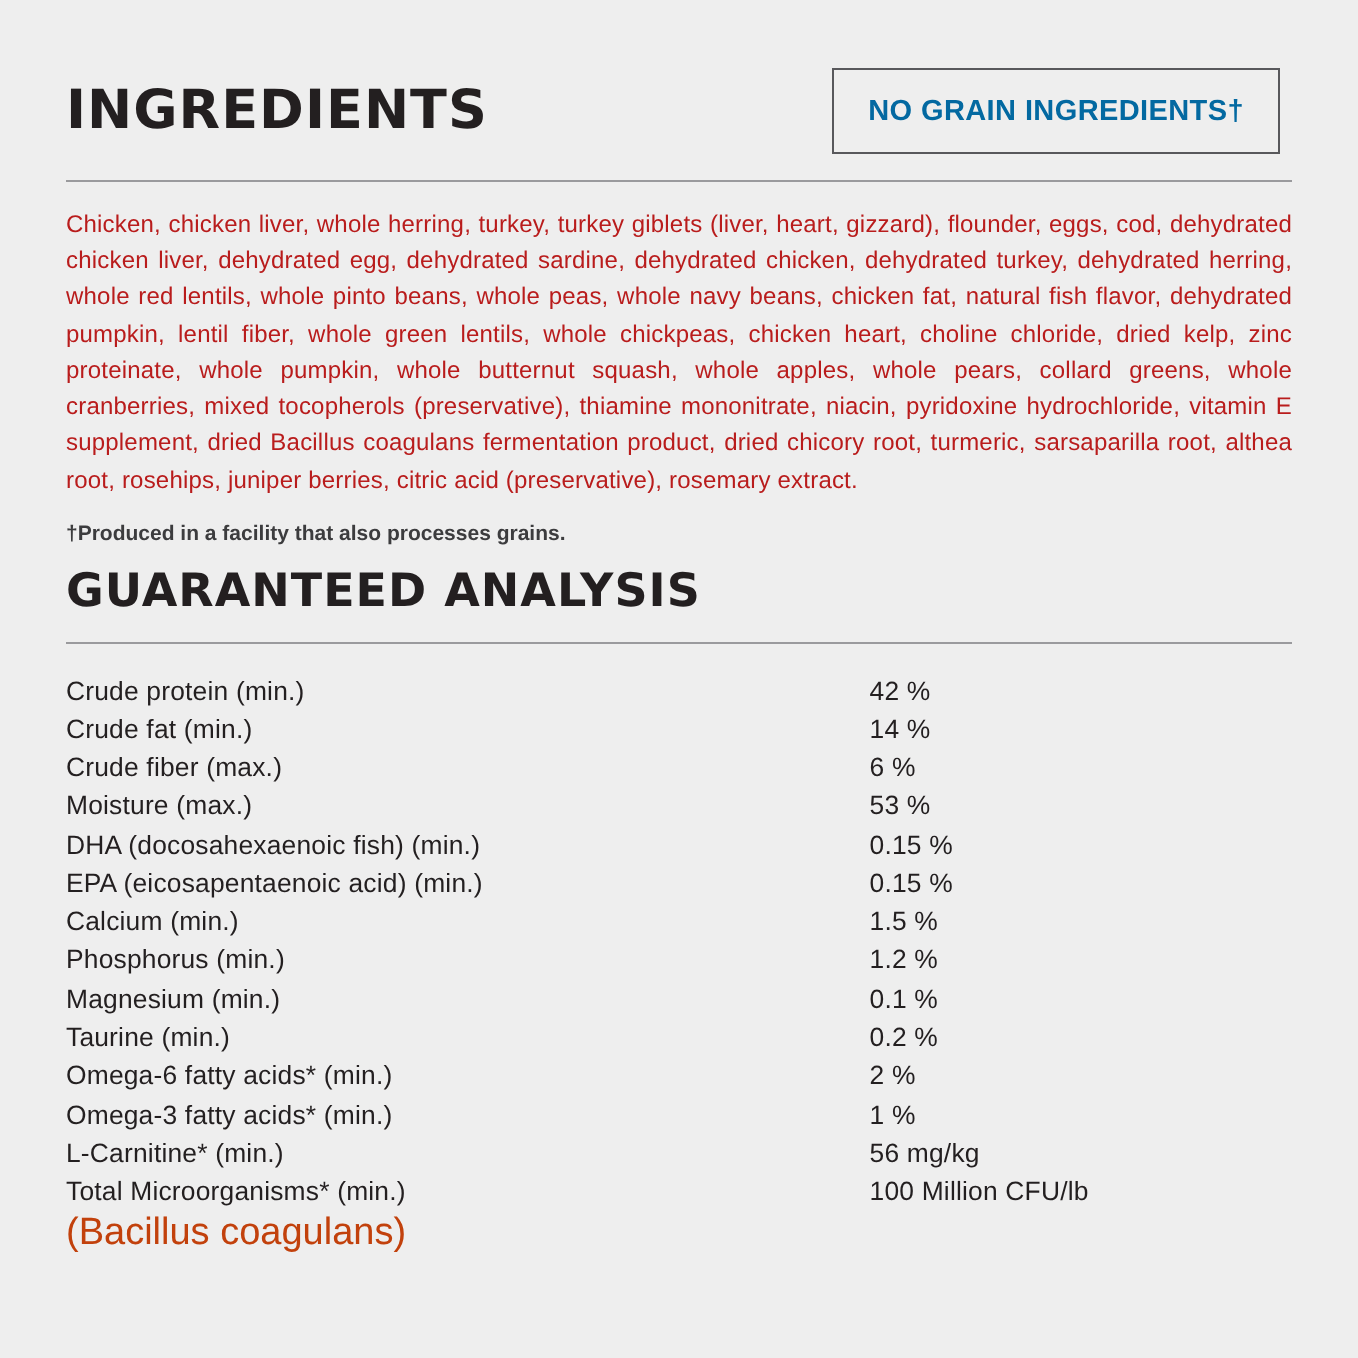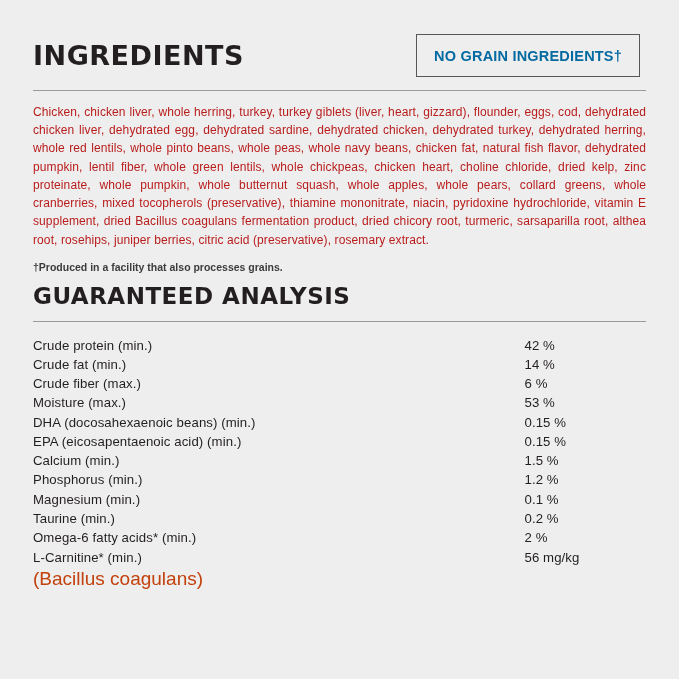--- a/index.html
+++ b/index.html
@@ -141,21 +141,21 @@
         </tr>
         <tr>
           <td class="label">Crude fiber (max.)</td>
           <td class="value">6 %</td>
         </tr>
         <tr>
           <td class="label">Moisture (max.)</td>
           <td class="value">53 %</td>
         </tr>
         <tr>
-          <td class="label">DHA (docosahexaenoic beans) (min.)</td>
+          <td class="label">DHA (docosahexaenoic fish) (min.)</td>
           <td class="value">0.15 %</td>
         </tr>
         <tr>
           <td class="label">EPA (eicosapentaenoic acid) (min.)</td>
           <td class="value">0.15 %</td>
         </tr>
         <tr>
           <td class="label">Calcium (min.)</td>
           <td class="value">1.5 %</td>
         </tr>
@@ -169,22 +169,30 @@
         </tr>
         <tr>
           <td class="label">Taurine (min.)</td>
           <td class="value">0.2 %</td>
         </tr>
         <tr>
           <td class="label">Omega-6 fatty acids* (min.)</td>
           <td class="value">2 %</td>
         </tr>
         <tr>
+          <td class="label">Omega-3 fatty acids* (min.)</td>
+          <td class="value">1 %</td>
+        </tr>
+        <tr>
           <td class="label">L-Carnitine* (min.)</td>
           <td class="value">56 mg/kg</td>
+        </tr>
+        <tr>
+          <td class="label">Total Microorganisms* (min.)</td>
+          <td class="value">100 Million CFU/lb</td>
         </tr>
       </tbody>
     </table>
 
     <div class="ga-subnote">(Bacillus coagulans)</div>
   </div>
 
 </div>
 
 </body></html>

